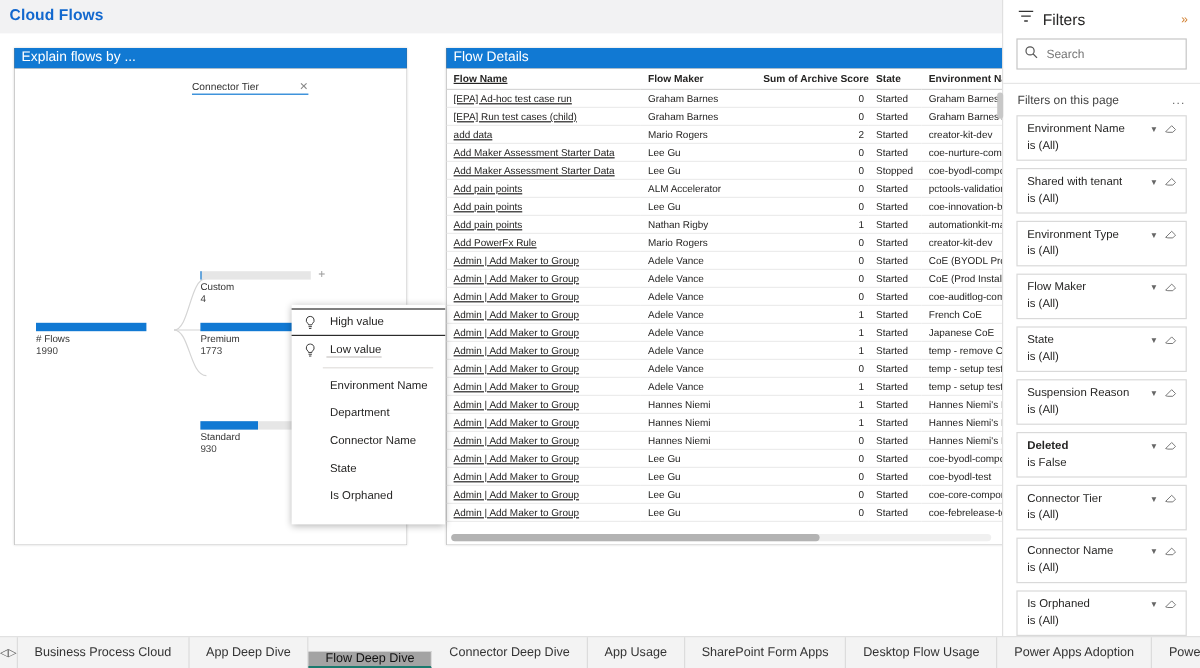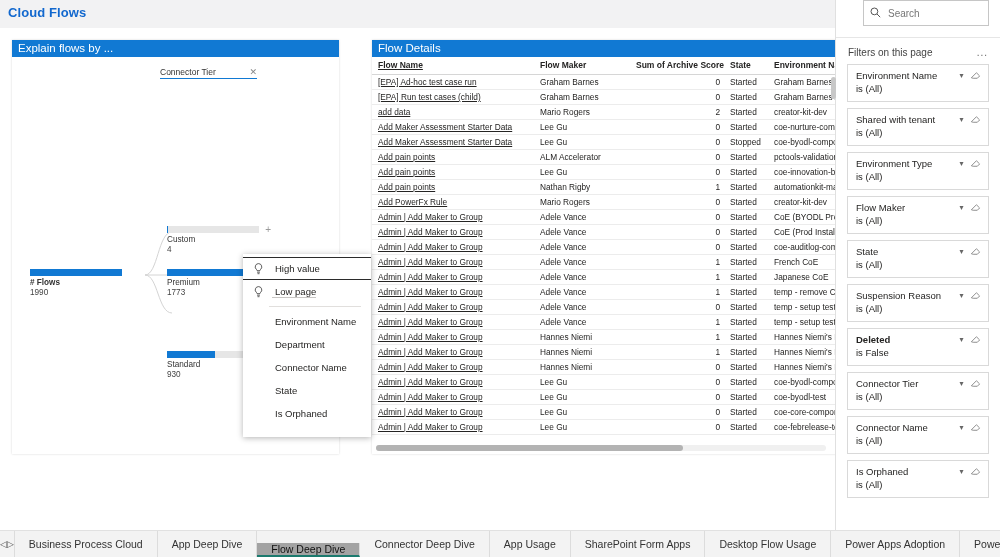--- a/index.html
+++ b/index.html
@@ -51,21 +51,21 @@
 
   .node { position: absolute; }
   .node .bar-track {
     width: 92px; height: 7px; background: #e6e6e6;
   }
   .node .bar-fill { height: 7px; background: #1179d3; }
   .node .node-label {
     font-size: 8.2px; color: #333; margin-top: 2px; line-height: 10px;
     white-space: nowrap;
   }
-  .node .node-label.root { font-weight: bold; }
+  .node .node-label.root { font-weight: normal; }
   .node .node-value { font-size: 8.2px; color: #444; line-height: 10px; }
   .node .plus {
     position: absolute; right: -12px; top: -1px;
     color: #9a9a9a; font-size: 10px; line-height: 9px;
   }
   .connector-svg { position: absolute; left: 0; top: 0; pointer-events: none; }
 
   
   #ctx-menu {
     position: absolute; left: 243px; top: 254px; width: 128px; height: 183px;
@@ -136,21 +136,21 @@
     position: absolute; right: 0; top: 0; width: 165px; height: 530px;
     background: #ffffff; border-left: 1px solid #e0e0e0;
   }
   .filters-head {
     display: flex; align-items: center; height: 32px; padding: 0 10px 0 12px;
   }
   .filters-head .f-title {
     font-size: 13px; color: #252423; margin-left: 7px; flex: 1; font-weight: normal;
   }
   .filters-expand { color: #d07c2a; font-size: 10px; cursor: pointer; }
-  .filters-search-wrap { padding: 0 11px 0 11px; margin-left: 16px; }
+  .filters-search-wrap { padding: 0 11px 0 11px; }
   .filters-search {
     display: flex; align-items: center; height: 26px;
     border: 1px solid #c6c6c6; background: #fff; padding: 0 6px;
   }
   .filters-search .s-ph { font-size: 10px; color: #767676; margin-left: 7px; }
   .filters-divider { height: 1px; background: #e6e6e6; margin: 11px 0 0 0; }
 
   .filters-section-head {
     display: flex; align-items: center; padding: 9px 12px 6px 12px;
   }
@@ -264,21 +264,21 @@
       <span class="ctx-txt">High value</span>
     </div>
     <div class="ctx-item">
       <span class="ctx-ico">
         <svg width="9" height="12" viewBox="0 0 9 12">
             <path d="M4.5 0.6a3.3 3.3 0 0 0-2 5.9c.4.35.6.75.6 1.2h2.8c0-.45.2-.85.6-1.2A3.3 3.3 0 0 0 4.5.6z" fill="none" stroke="#333" stroke-width="0.8"></path>
             <line x1="3.1" y1="9.2" x2="5.9" y2="9.2" stroke="#333" stroke-width="0.8"></line>
             <line x1="3.5" y1="10.7" x2="5.5" y2="10.7" stroke="#333" stroke-width="0.8"></line>
           </svg>
       </span>
-      <span class="ctx-txt ctx-underline">Low page</span>
+      <span class="ctx-txt ctx-underline">Low value</span>
     </div>
     <div class="ctx-sep"></div>
     <div class="ctx-item indent">
       <span class="ctx-txt">Environment Name</span>
     </div>
     <div class="ctx-item indent">
       <span class="ctx-txt">Department</span>
     </div>
     <div class="ctx-item indent">
       <span class="ctx-txt">Connector Name</span>
@@ -485,20 +485,31 @@
         </table>
       </div>
       <div class="tbl-vscroll-track"></div>
       <div class="tbl-vscroll"></div>
       <div class="tbl-hscroll-track"></div>
       <div class="tbl-hscroll"></div>
     </div>
   </div>
 
   <div id="filters-pane">
+    <div class="filters-head">
+      <span>
+        <svg width="14" height="13" viewBox="0 0 14 13">
+            <line x1="1" y1="2.5" x2="13" y2="2.5" stroke="#333" stroke-width="1.1"></line>
+            <line x1="3" y1="6.5" x2="11" y2="6.5" stroke="#333" stroke-width="1.1"></line>
+            <line x1="5.5" y1="10.5" x2="8.5" y2="10.5" stroke="#333" stroke-width="1.1"></line>
+          </svg>
+      </span>
+      <span class="f-title">Filters</span>
+      <span class="filters-expand">»</span>
+    </div>
     <div class="filters-search-wrap">
       <div class="filters-search">
         <span>
           <svg width="11" height="11" viewBox="0 0 11 11">
               <circle cx="4.4" cy="4.4" r="3.4" fill="none" stroke="#555" stroke-width="1"></circle>
               <line x1="7" y1="7" x2="10.2" y2="10.2" stroke="#555" stroke-width="1"></line>
             </svg>
         </span>
         <span class="s-ph">Search</span>
       </div>

